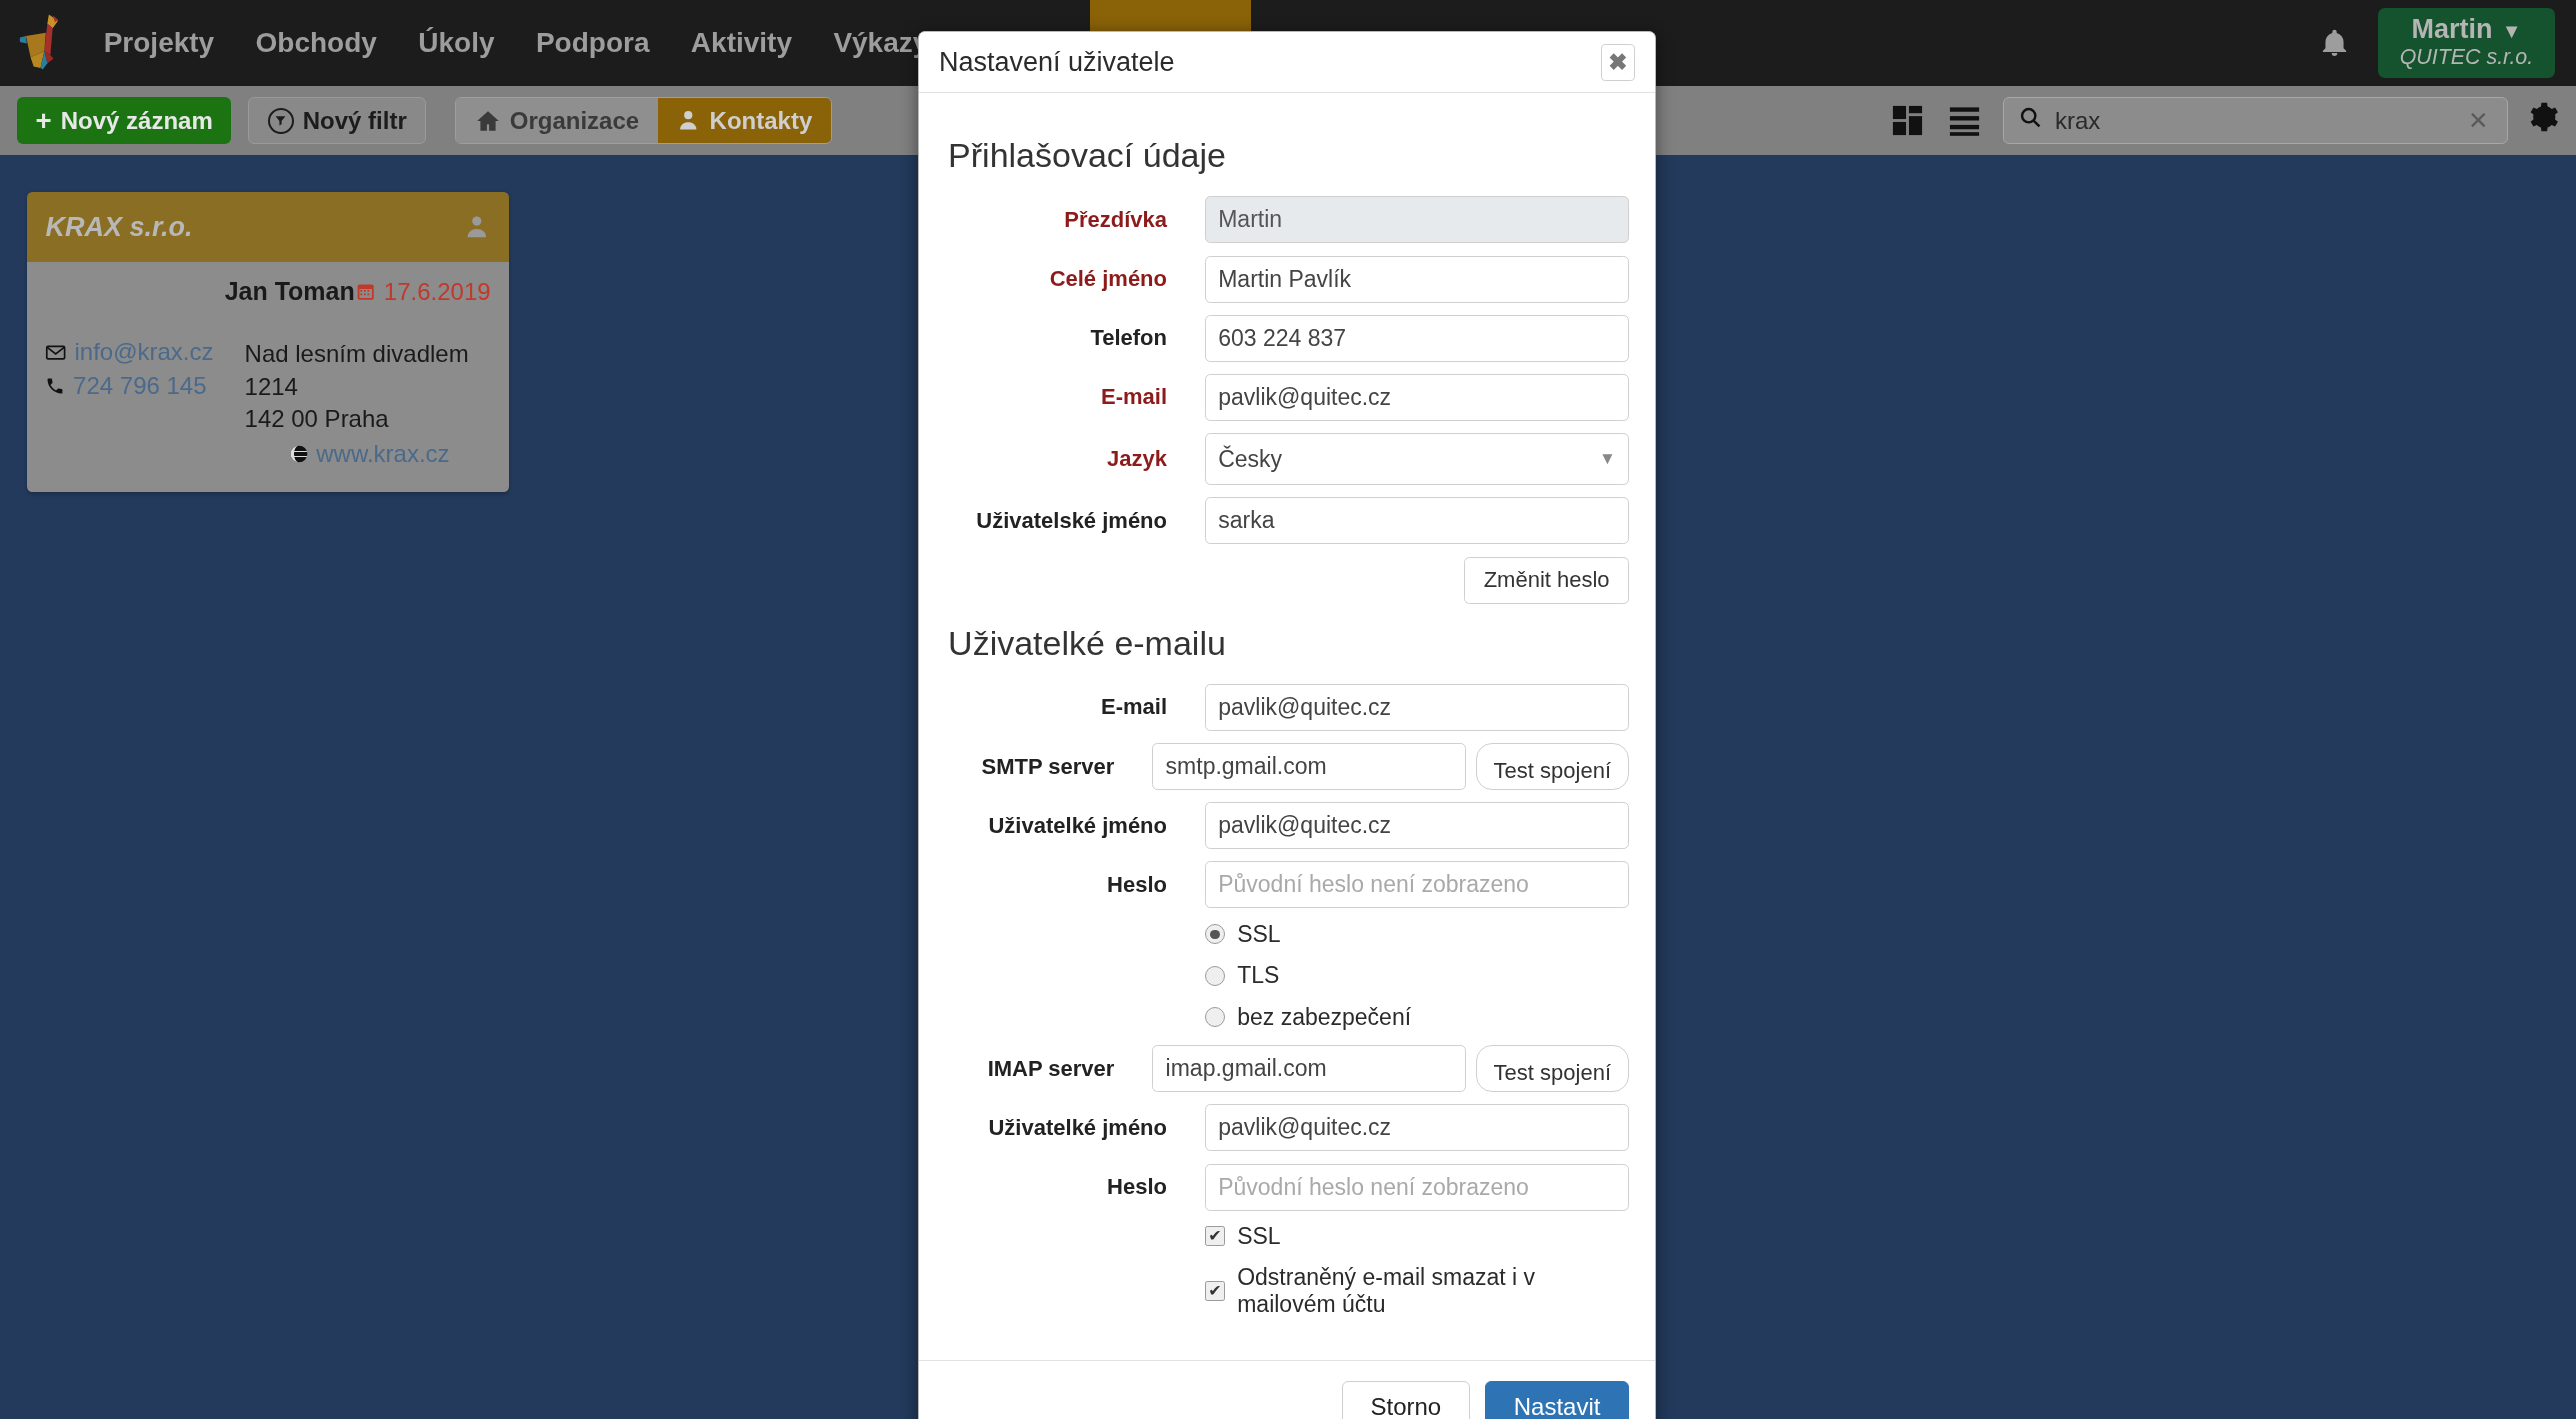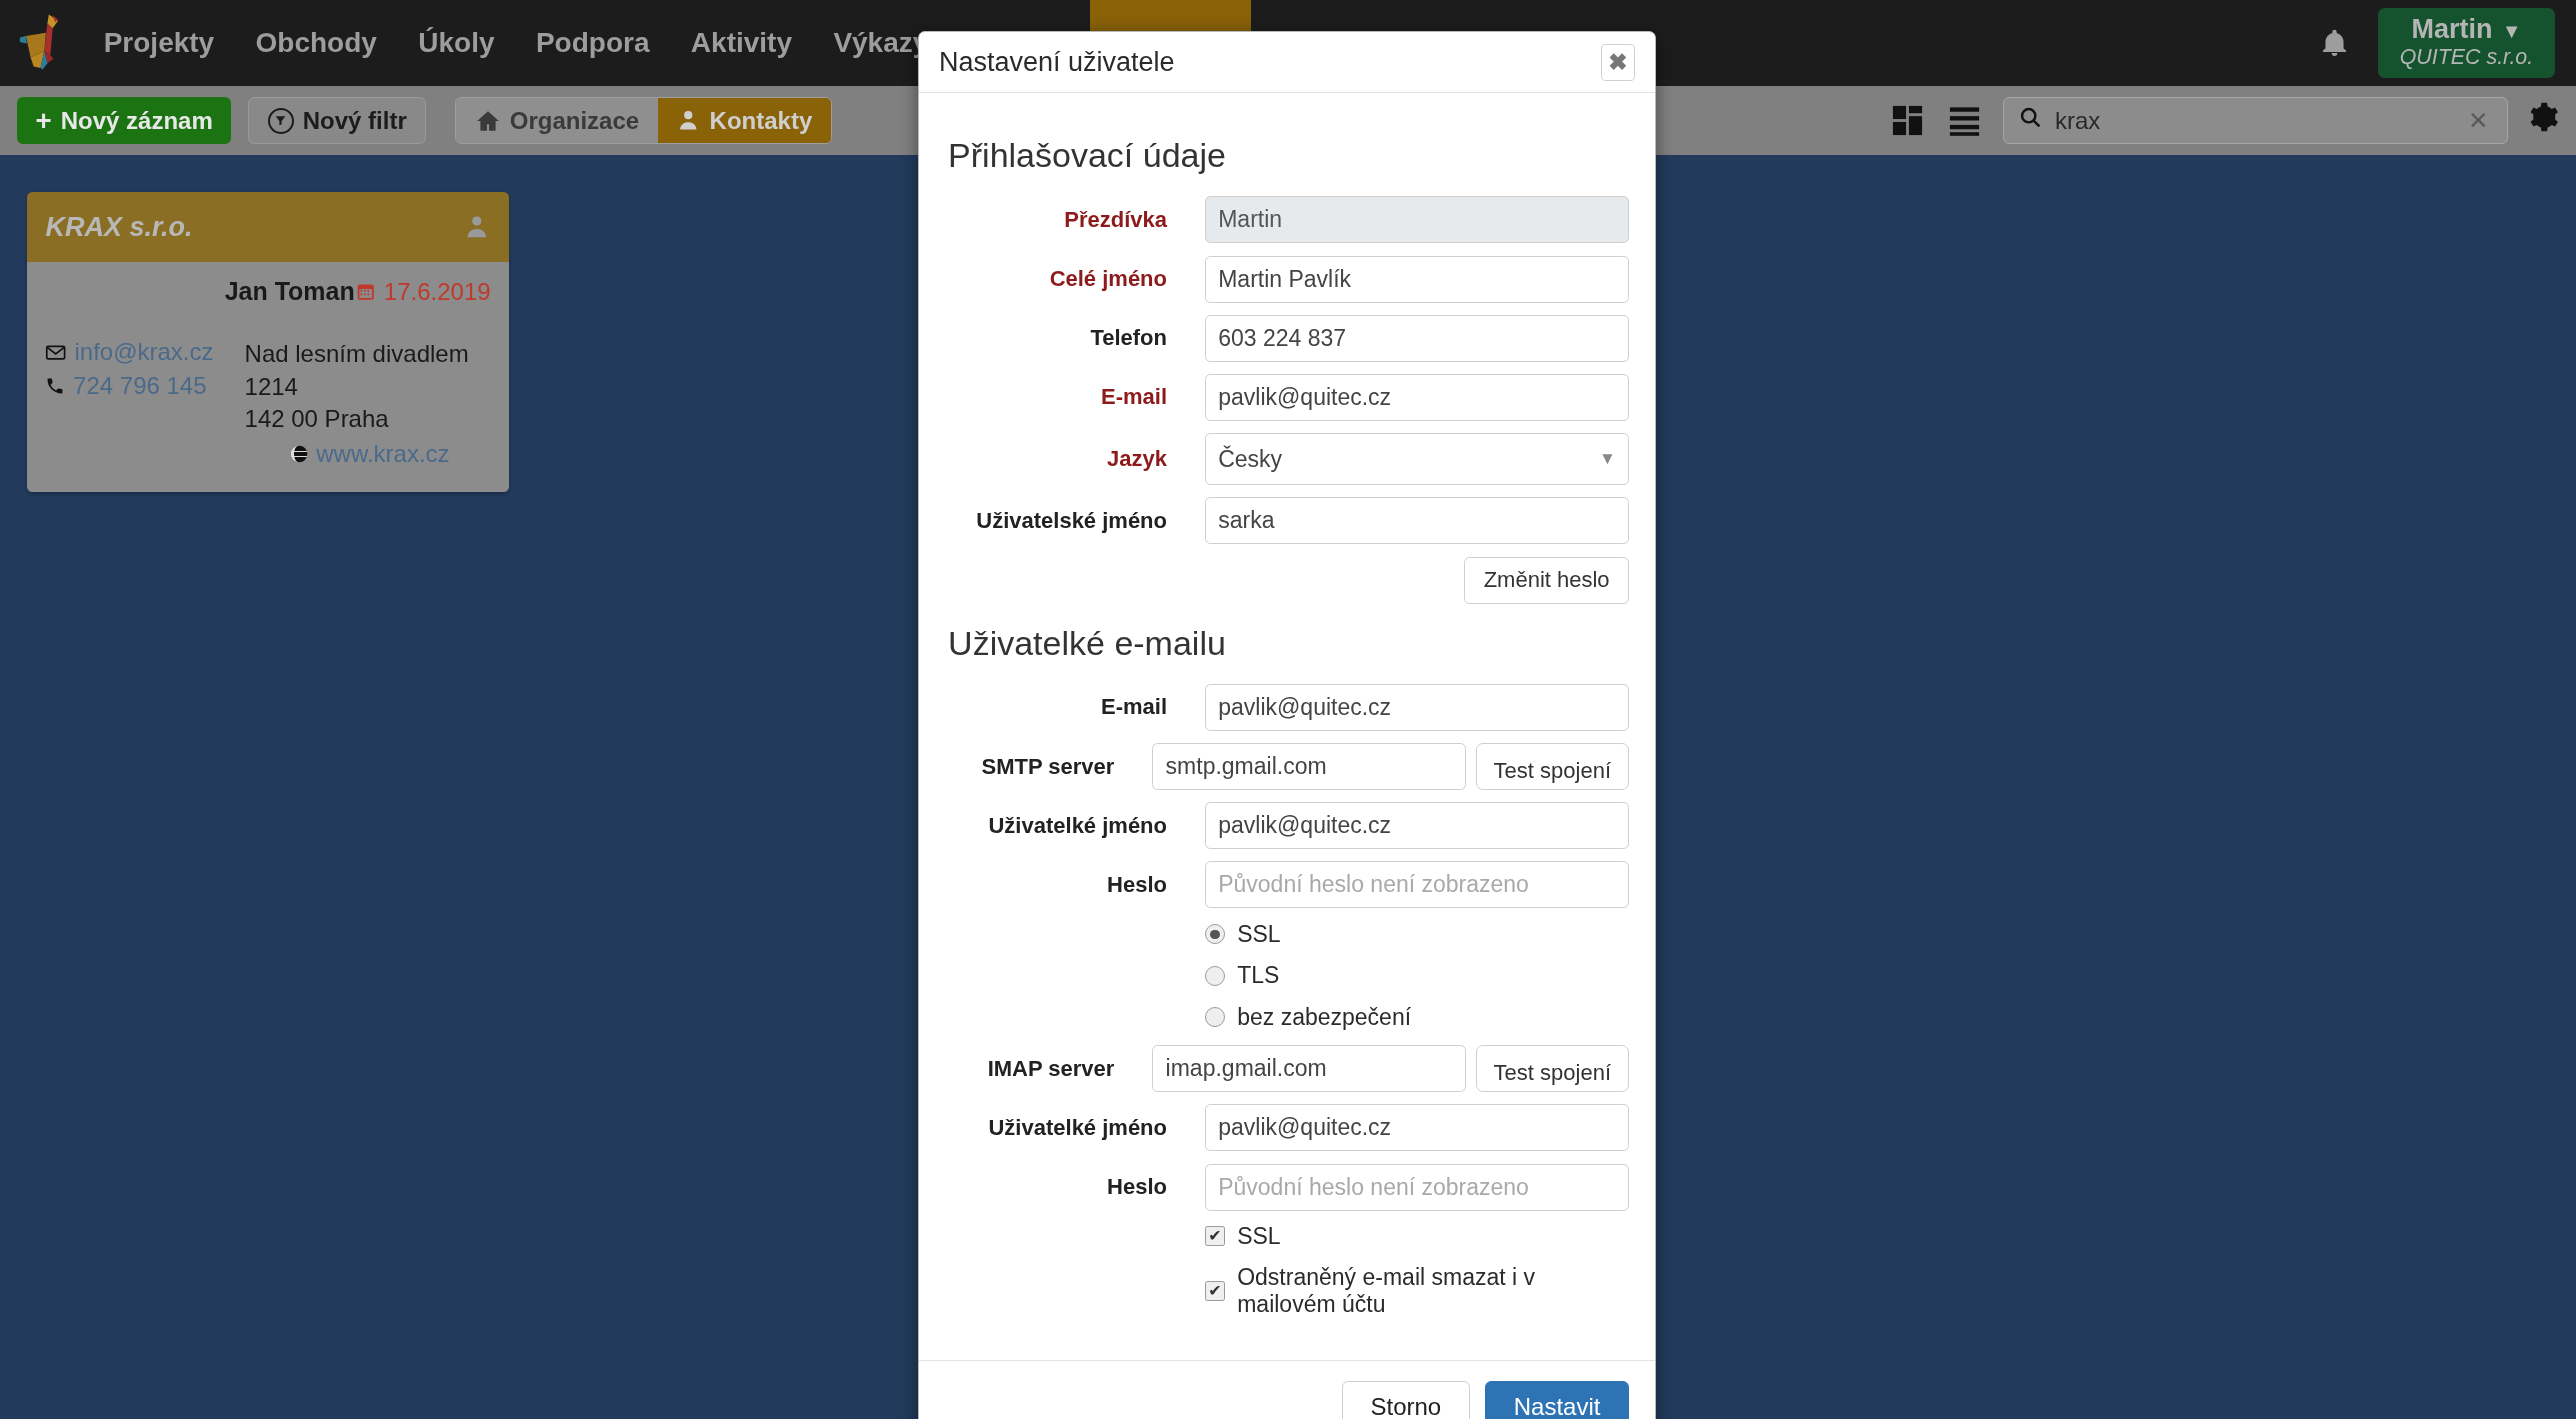--- a/index.html
+++ b/index.html
@@ -209,21 +209,21 @@
     font-size: 23px; color: #444;
     padding: 0 12.2px;
     display: flex; align-items: center; justify-content: space-between;
     cursor: pointer;
   }
   .fselect .caret { color: #888; font-size: 17px; }
   .finput.short { width: 314px; }
   .inline-btn {
     height: 47px;
     margin-left: 9.2px;
-    border: 0.8px solid #cfcfcf; border-radius: 7px;
+    border: 0.8px solid #cfcfcf; border-radius: 16px;
     background: #fff;
     font-family: "Liberation Sans", sans-serif;
     font-size: 22px; color: #333;
     padding: 14px 17px; cursor: pointer;
     white-space: nowrap;
   }
   .right-btn-row { display:flex; justify-content: flex-end; margin: 10.7px 0 6.1px 0; }
   .plain-btn {
     height: 47px;
     border: 0.8px solid #cfcfcf; border-radius: 5.4px;

